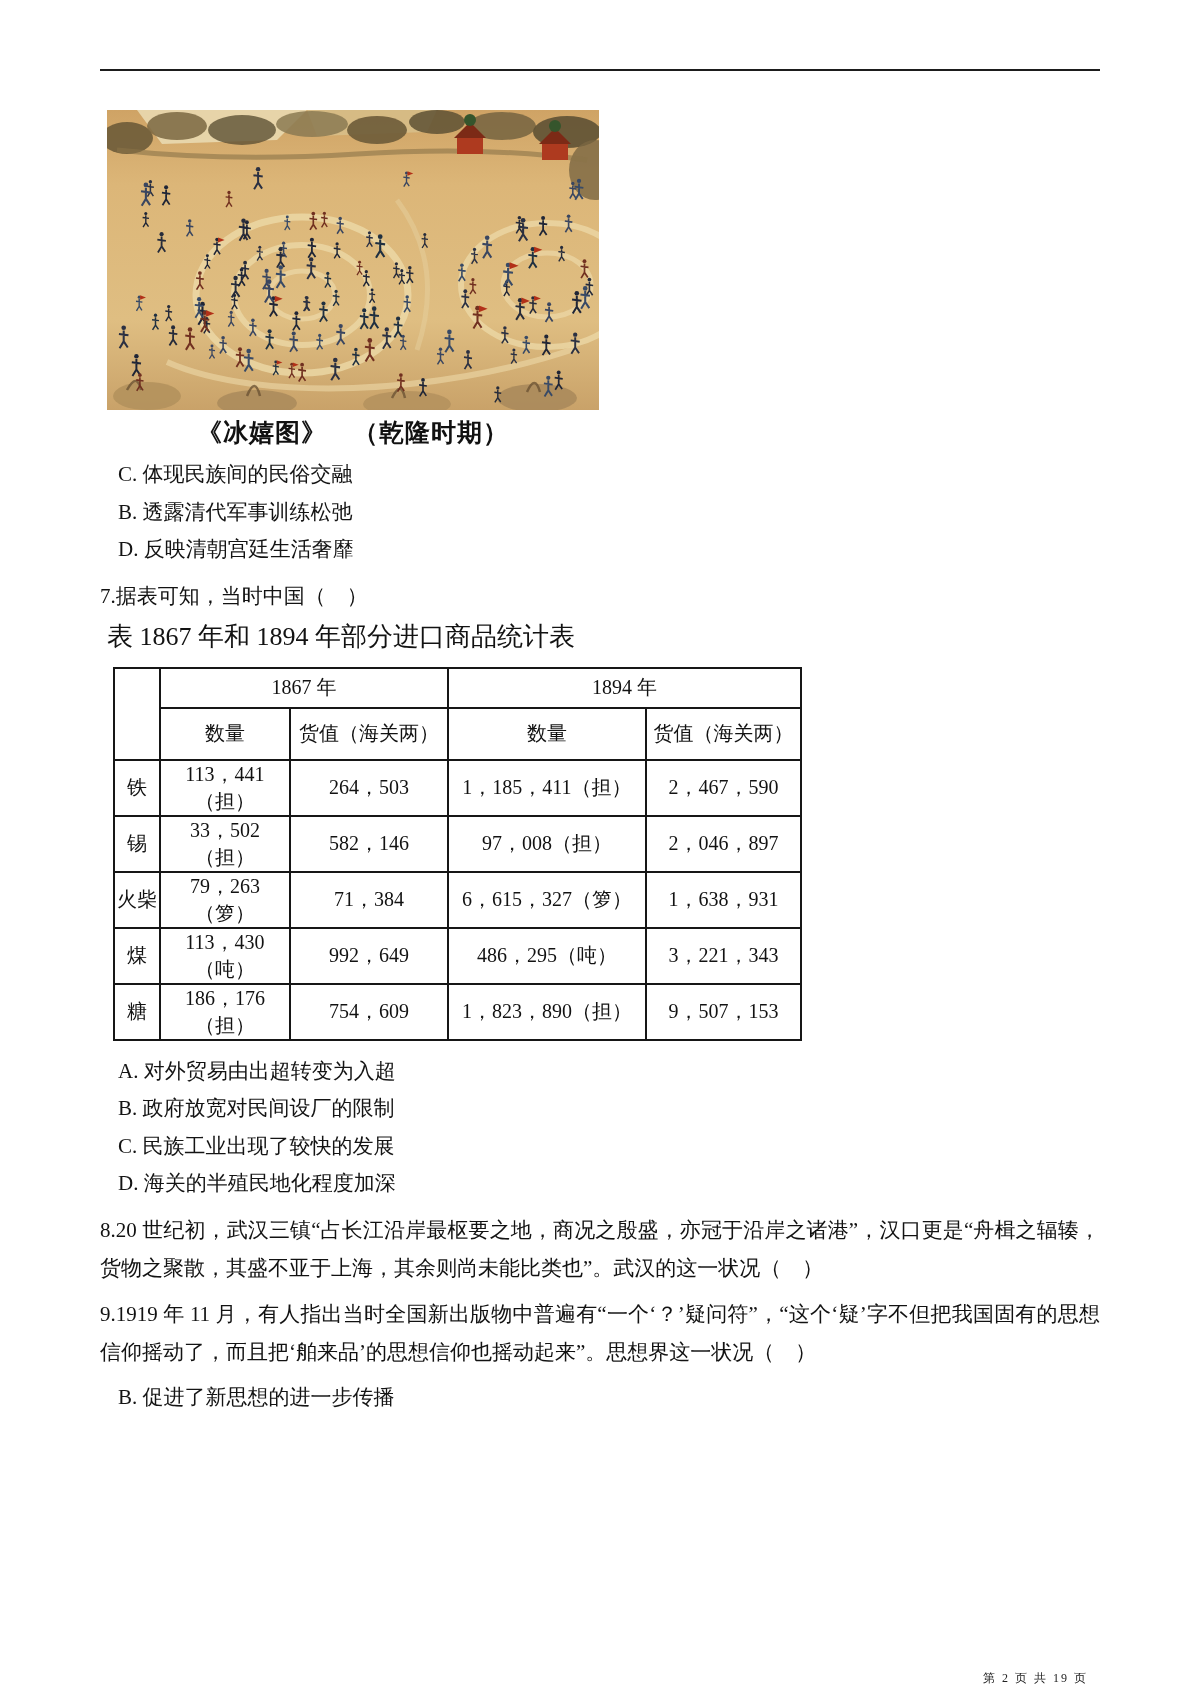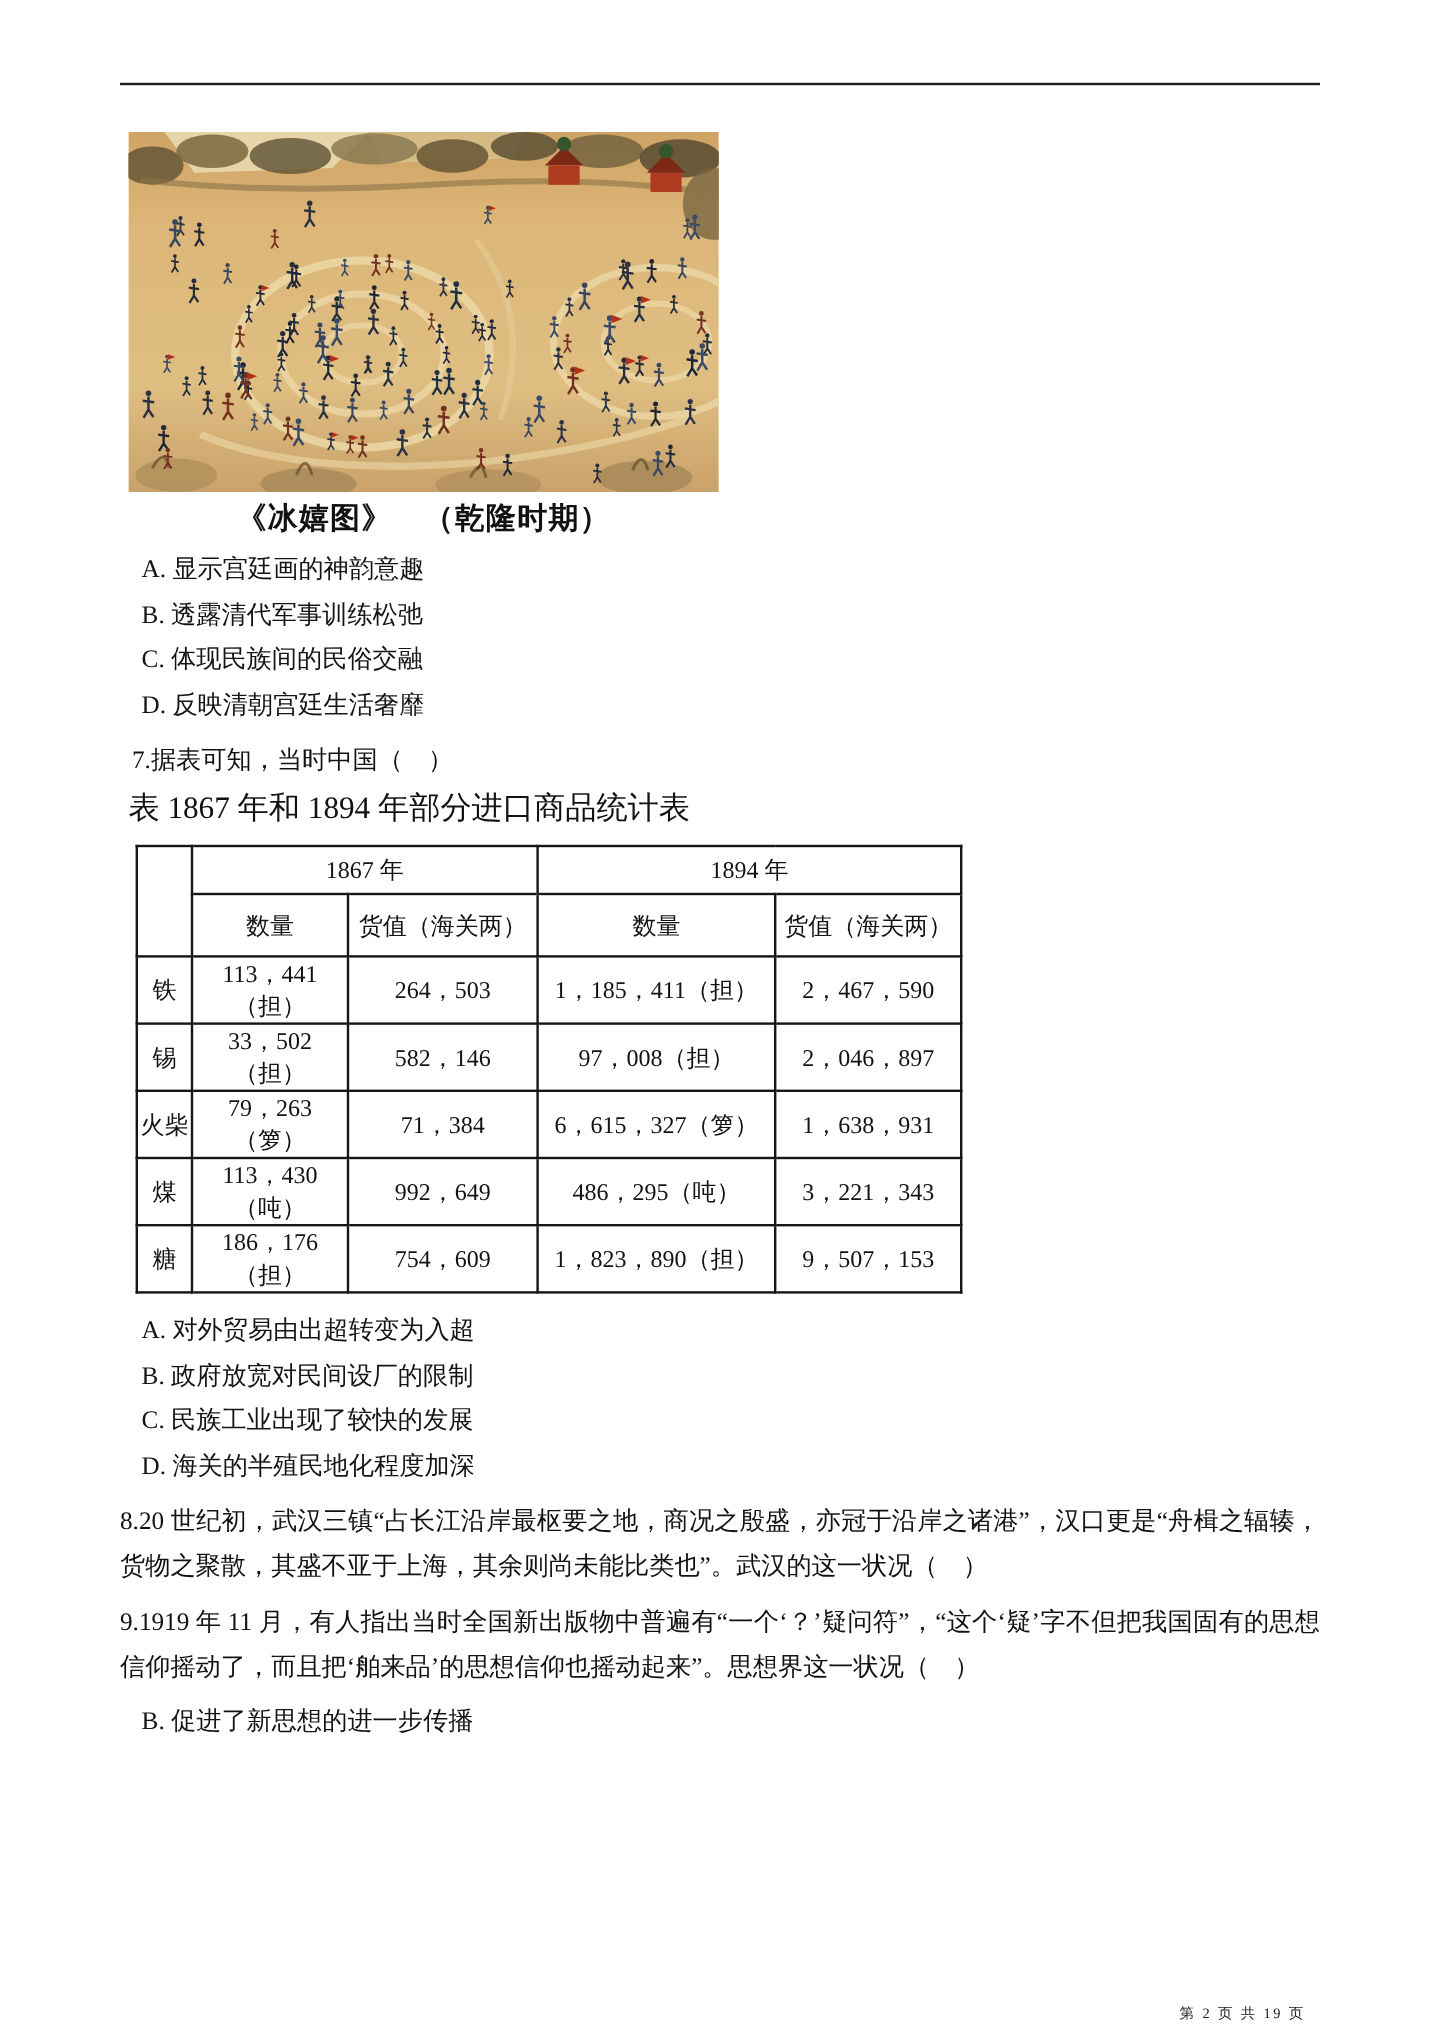--- a/index.html
+++ b/index.html
@@ -19,21 +19,21 @@
 
   .caption {
     width: 492px; margin: 8px 0 0 7px;
     text-align: center; font-size: 25px; font-weight: bold;
     line-height: 30px; letter-spacing: 1px; color: #111;
   }
 
   .opt { padding-left: 18px; font-size: 21px; line-height: 37.5px; color: #141414; }
   .opts { margin-top: 8px; }
   .stem { font-size: 21px; line-height: 38px; text-align: justify; color: #121212; }
-  .q7-stem { margin-top: 8px; margin-left: 10px; }
+  .q7-stem { margin-top: 8px; }
   .tbl-title { margin: 4px 0 0 7px; font-size: 26px; line-height: 36px; color: #121212; }
 
   table.imports {
     margin: 12px 0 0 13px;
     border-collapse: collapse;
     font-size: 20px;
     color: #121212;
   }
   table.imports th, table.imports td {
     border: 2px solid #161616;
@@ -591,23 +591,22 @@
         <g transform="translate(151.1,68.6) scale(1.33)">
           <circle cy="-7" r="1.7" fill="#2b3042"></circle>
           <path d="M0,-5 L0,3 M-3.5,-2.5 L3.5,-1.5 M0,3 L-3,8 M0,3 L3,7.5" stroke="#2b3042" stroke-width="1.5" fill="none"></path>
         </g>
       </svg>
   </figure>
 
   <figcaption class="caption">《冰嬉图》　（乾隆时期）</figcaption>
 
   <div class="opts">
-    <div class="opt">A. 显示宫廷画的神韵意趣</div>
+    <div class="opt">C. 体现民族间的民俗交融</div>
     <div class="opt">B. 透露清代军事训练松弛</div>
-    <div class="opt">C. 体现民族间的民俗交融</div>
     <div class="opt">D. 反映清朝宫廷生活奢靡</div>
   </div>
 
   <div class="stem q7-stem">7.据表可知，当时中国（　）</div>
   <div class="tbl-title">表 1867 年和 1894 年部分进口商品统计表</div>
 
   <table class="imports">
     <colgroup>
       <col style="width:46px">
         <col style="width:130px">

